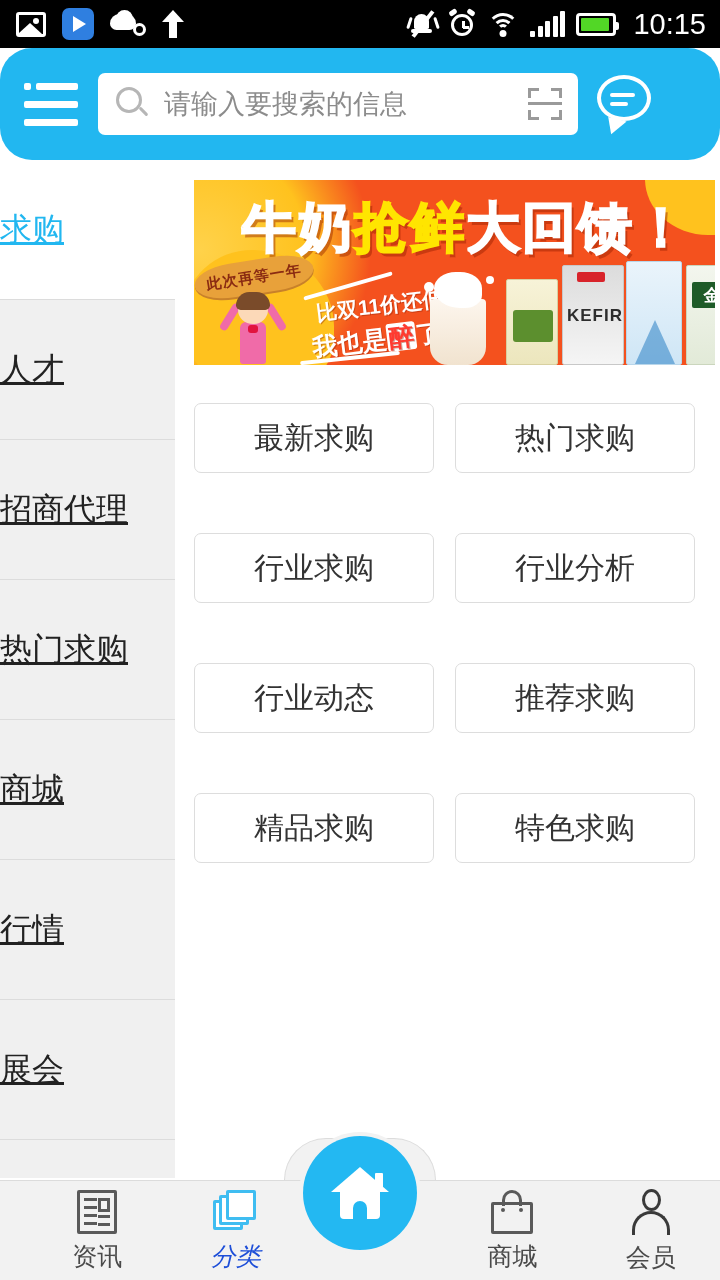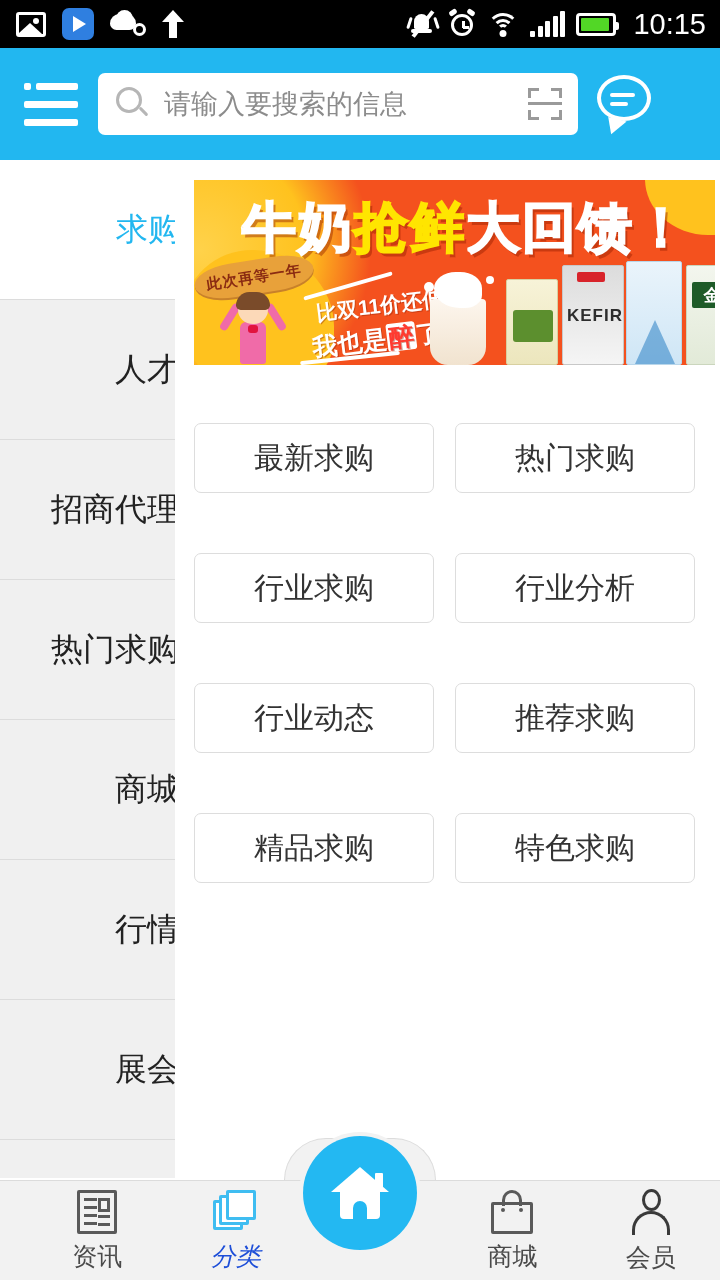--- a/index.html
+++ b/index.html
@@ -63,21 +63,21 @@
   .ic-sig{ display:flex;align-items:flex-end;gap:2.5px;height:26px; }
   .ic-sig b{ width:5px;background:#fff;border-radius:1px;display:block; }
 
   .ic-batt{ position:relative;width:40px;height:23px;border:3px solid #fff;border-radius:4px;display:flex;align-items:center; }
   .ic-batt:after{ content:"";position:absolute;right:-6px;top:6px;width:4px;height:8px;background:#fff;border-radius:0 2px 2px 0; }
   .ic-batt span{ display:block;height:13px;width:28px;background:#52D726;margin-left:2px;border-radius:1px; }
 
   
   .header{
     position:absolute; top:48px; left:0; width:720px; height:112px;
-    background:#22B7F0; display:flex; align-items:center;
+    background:#22B7F0; display:flex; align-items:center;border-radius:32px;
   }
   .hamburger{
     width:76px; margin-left:14px; display:flex; flex-direction:column;
     gap:11px; align-items:flex-start; padding-left:10px; cursor:pointer;
   }
   .hamburger .ln{ height:7px; background:#ffffff; border-radius:2px; width:54px; }
   .hamburger .ln.first{ width:54px; position:relative; background:transparent; display:flex; gap:5px; }
   .hamburger .ln.first:before{ content:"";width:7px;height:7px;background:#fff;border-radius:2px; }
   .hamburger .ln.first:after{ content:"";flex:1;background:#fff;border-radius:2px; }
 
@@ -110,24 +110,25 @@
   .chat-ic .l2{ left:16px;top:29px;width:18px; }
 
   
   .content-wrap{ position:absolute; top:160px; left:0; width:720px; height:1018px; }
 
   .sidebar{
     position:absolute; left:0; top:0; width:180px; height:1018px;
     background:#f0f0f0; overflow:hidden;
   }
   .side-item{
-    height:140px; display:flex; align-items:center; justify-content:flex-end;
+    height:140px; display:flex; align-items:center; justify-content:flex-start;
     font-size:32px; color:#222; background:#f0f0f0;
     border-bottom:1px solid #dcdcdc; border-right:1px solid #dcdcdc;
     cursor:pointer;
+    text-decoration:underline;
   }
   .side-item.active{
     background:#ffffff; color:#22B7F0; border-right:none; border-bottom:1px solid #dcdcdc;
   }
 
   .main{
     position:absolute; left:175px; top:0; width:540px; height:1018px;
     background:#ffffff;
   }
 
@@ -196,21 +197,21 @@
   .pack.p2 .kef{ position:absolute;left:4px;top:40px;font-size:17px;font-weight:bold;color:#2d2d2d;letter-spacing:1px; }
   .pack.p2 .red{ position:absolute;left:14px;top:6px;width:28px;height:10px;background:#D8232A;border-radius:2px; }
   .pack.p3{ left:432px;bottom:0;width:56px;height:104px;background:linear-gradient(#eaf4fb,#cfe6f6);border:1px solid #b9d6ea; }
   .pack.p3 .v{ position:absolute;left:8px;bottom:0;width:0;height:0;border-left:20px solid transparent;border-right:20px solid transparent;border-bottom:44px solid #2a7fc4;opacity:.55; }
   .pack.p4{ left:492px;bottom:0;width:50px;height:100px;background:linear-gradient(#f3f6ee,#e2ead8);border:1px solid #cbd6bd; }
   .pack.p4 .lbl{ position:absolute;left:5px;top:16px;width:40px;height:26px;background:#1E5B28;border-radius:2px;color:#fff;font-size:17px;font-weight:bold;display:flex;align-items:center;justify-content:center; }
 
   
   .grid{
     position:absolute; left:19px; top:243px; width:521px;
-    display:flex; flex-wrap:wrap; gap:0px;margin-top:20px;
+    display:flex; flex-wrap:wrap; gap:0px;
   }
   .gbtn{
     width:240px; height:70px; margin:0 21px 60px 0;
     border:1px solid #dddddd; border-radius:7px; background:#fff;
     display:flex; align-items:center; justify-content:center;
     font-size:30px; color:#333333; cursor:pointer;
   }
   .gbtn:nth-child(2n){ margin-right:0; }
 
   

